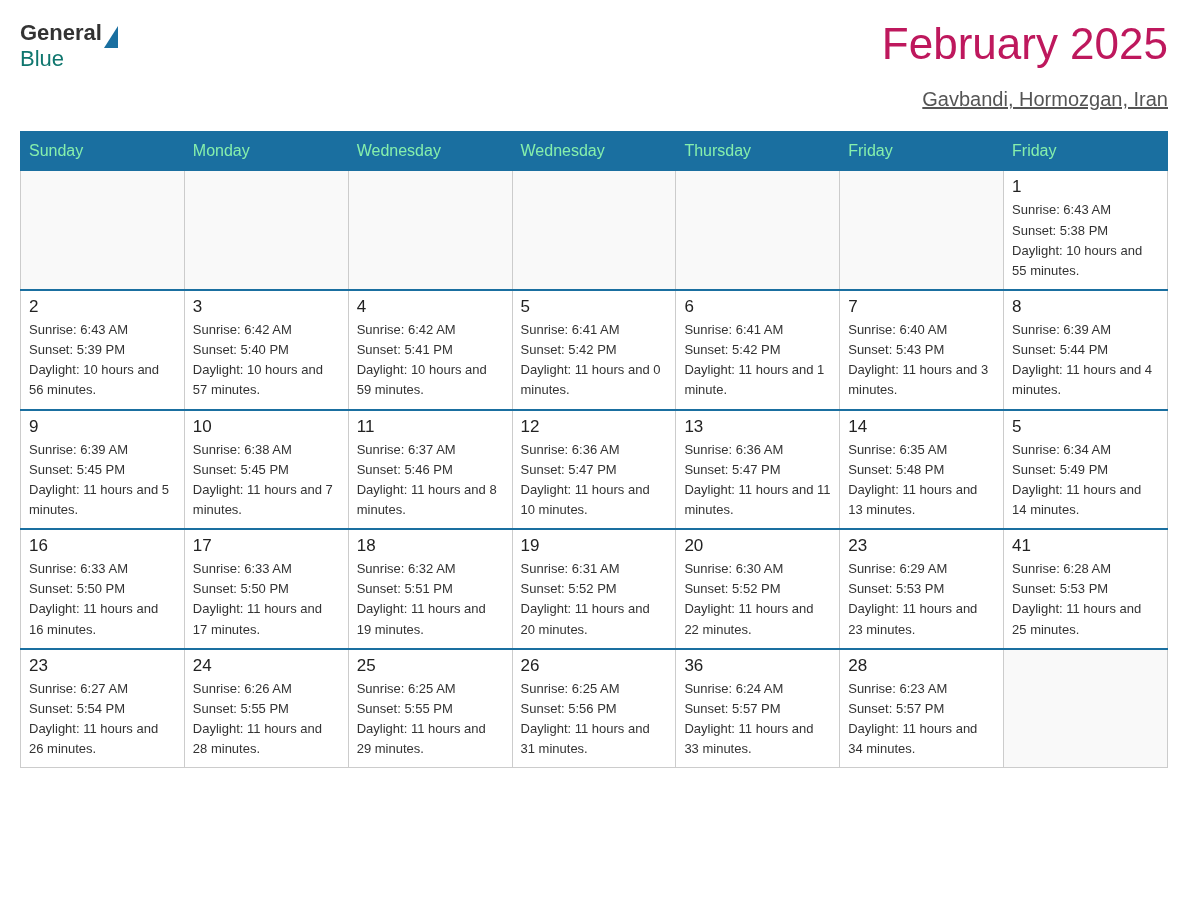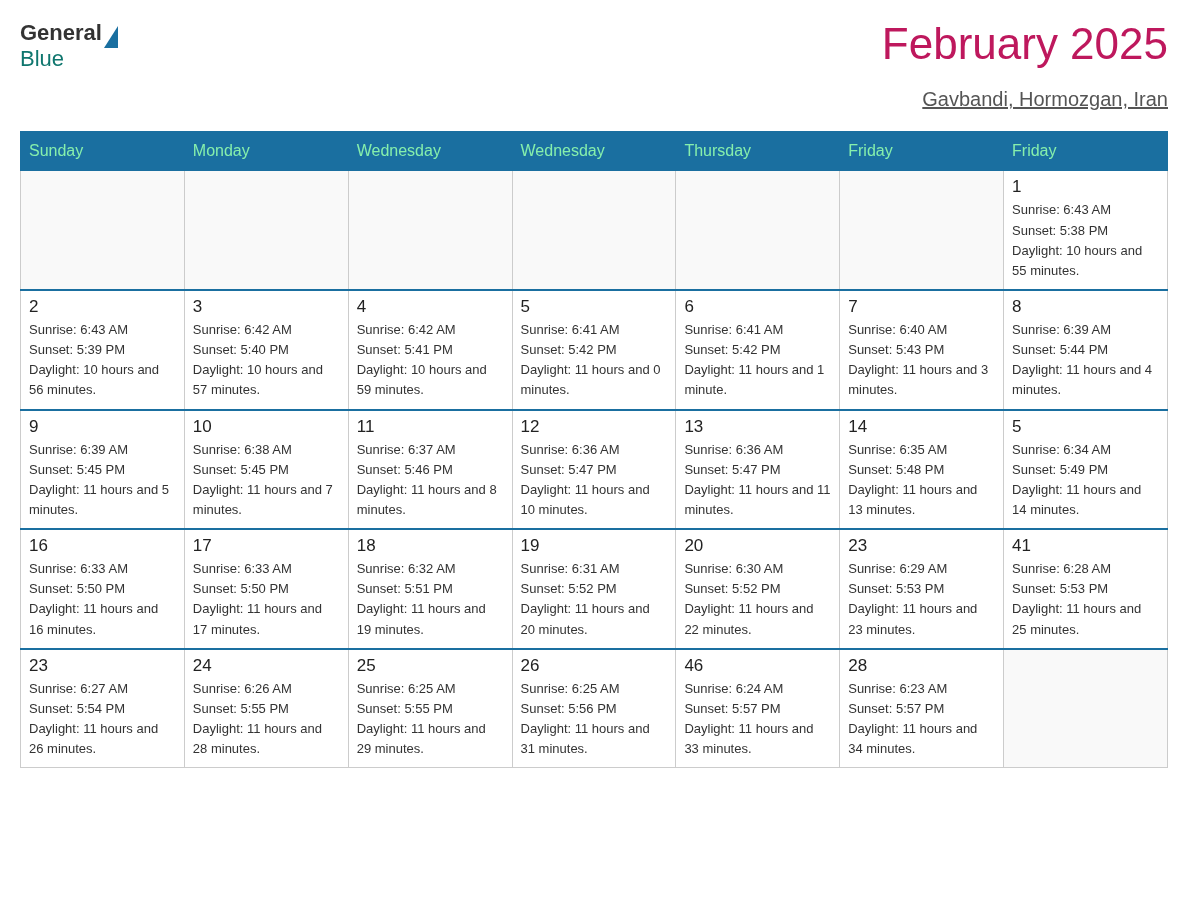--- a/index.html
+++ b/index.html
@@ -250,21 +250,21 @@
         </td>
         <td>
           <div class="day-number">25</div>
           <div class="day-info">Sunrise: 6:25 AM<br>Sunset: 5:55 PM<br>Daylight: 11 hours and 29 minutes.</div>
         </td>
         <td>
           <div class="day-number">26</div>
           <div class="day-info">Sunrise: 6:25 AM<br>Sunset: 5:56 PM<br>Daylight: 11 hours and 31 minutes.</div>
         </td>
         <td>
-          <div class="day-number">46</div>
+          <div class="day-number">36</div>
           <div class="day-info">Sunrise: 6:24 AM<br>Sunset: 5:57 PM<br>Daylight: 11 hours and 33 minutes.</div>
         </td>
         <td>
           <div class="day-number">28</div>
           <div class="day-info">Sunrise: 6:23 AM<br>Sunset: 5:57 PM<br>Daylight: 11 hours and 34 minutes.</div>
         </td>
         <td class="empty-cell"></td>
       </tr>
     </tbody>
 </table>

